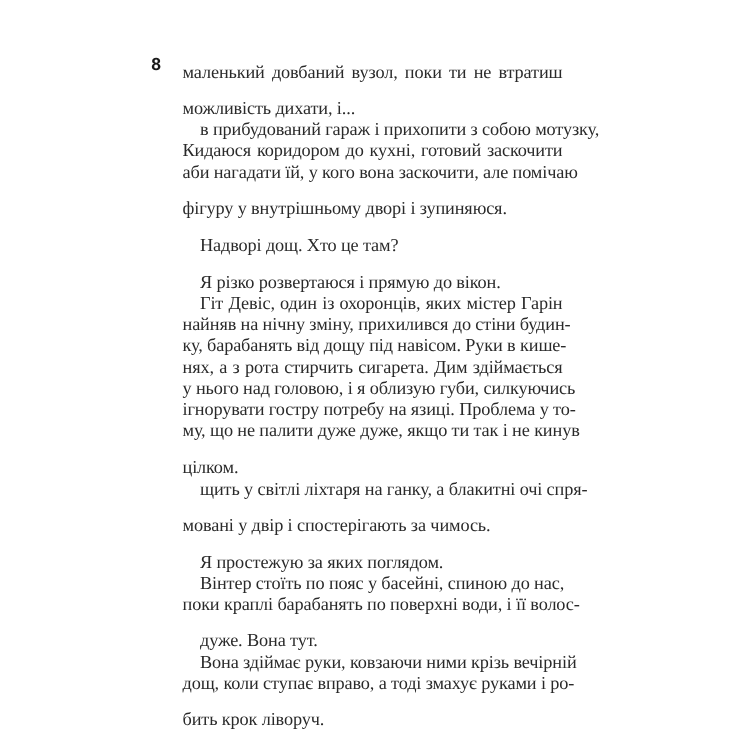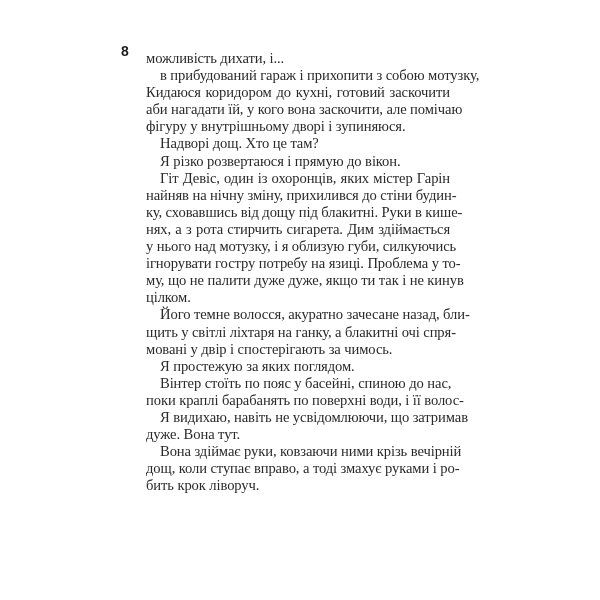--- a/index.html
+++ b/index.html
@@ -11,71 +11,70 @@
   }
   .text-block {
     position: absolute; left: 146px; top: 50px; width: 304px;
     font-family: "Liberation Serif", serif; font-size: 14.6px;
     line-height: 17.1px; color: #2a2a2a; text-align: justify;
     letter-spacing: -0.1px;
   }
   .para { margin: 0; text-indent: 14px; }
   .para.no-indent { text-indent: 0; }
   .line { display: block; text-align-last: justify; white-space: nowrap; }
-  .line.last { text-align-last: left; }
+  .line.last { text-align-last: left; margin-top: 12px; }
   .para .line:first-child { padding-left: 14px; }
   .para.no-indent .line:first-child { padding-left: 0; }
   .para { text-indent: 0; }
   em { font-style: italic; }
 </style>
 </head>
 <body>
 
 <div class="page-number">8</div>
 
 <div class="text-block" id="text-block">
     <p class="para no-indent">
+      <span class="line">маленький довбаний вузол, поки ти не втратиш</span>
       <span class="line last">можливість дихати, і...</span>
     </p>
     <p class="para">
       <span class="line">в прибудований гараж і прихопити з собою мотузку,</span>
       <span class="line">Кидаюся коридором до кухні, готовий заскочити</span>
       <span class="line">аби нагадати їй, у кого вона заскочити, але помічаю</span>
       <span class="line last">фігуру у внутрішньому дворі і зупиняюся.</span>
     </p>
     <p class="para">
       <span class="line last">Надворі дощ. Хто це там?</span>
     </p>
     <p class="para">
       <span class="line last">Я різко розвертаюся і прямую до вікон.</span>
     </p>
     <p class="para">
       <span class="line">Гіт Девіс, один із охоронців, яких містер Гарін</span>
       <span class="line">найняв на нічну зміну, прихилився до стіни будин-</span>
-      <span class="line">ку, сховавшись від дощу під блакитні. Руки в кише-</span>
+      <span class="line">ку, барабанять від дощу під навісом. Руки в кише-</span>
       <span class="line">нях, а з рота стирчить сигарета. Дим здіймається</span>
-      <span class="line">у нього над мотузку, і я облизую губи, силкуючись</span>
+      <span class="line">у нього над головою, і я облизую губи, силкуючись</span>
       <span class="line">ігнорувати гостру потребу на язиці. Проблема у то-</span>
       <span class="line">му, що не палити дуже дуже, якщо ти так і не кинув</span>
       <span class="line last">цілком.</span>
     </p>
     <p class="para">
-      <span class="line">Його темне волосся, акуратно зачесане назад, бли-</span>
       <span class="line">щить у світлі ліхтаря на ганку, а блакитні очі спря-</span>
       <span class="line last">мовані у двір і спостерігають за чимось.</span>
     </p>
     <p class="para">
       <span class="line last">Я простежую за яких поглядом.</span>
     </p>
     <p class="para">
       <span class="line">Вінтер стоїть по пояс у басейні, спиною до нас,</span>
       <span class="line">поки краплі барабанять по поверхні води, і її волос-</span>
     </p>
     <p class="para">
-      <span class="line">Я видихаю, навіть не усвідомлюючи, що затримав</span>
       <span class="line last">дуже. Вона тут.</span>
     </p>
     <p class="para">
       <span class="line">Вона здіймає руки, ковзаючи ними крізь вечірній</span>
       <span class="line">дощ, коли ступає вправо, а тоді змахує руками і ро-</span>
       <span class="line last">бить крок ліворуч.</span>
     </p>
   </div>
 
 </body></html>

